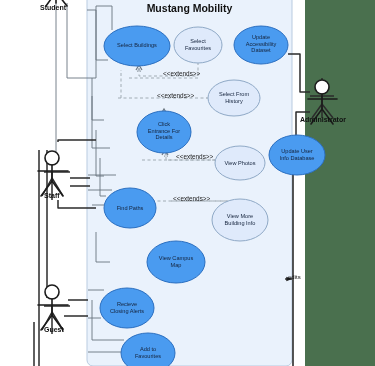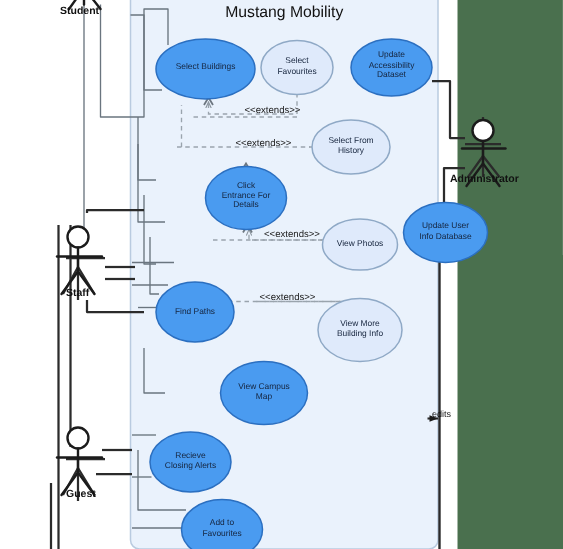--- a/index.html
+++ b/index.html
@@ -69,21 +69,21 @@
   }
   #title {
     position: absolute;
     left: 87px;
     top: 2px;
     width: 205px;
     text-align: center;
     color: #111111;
     font-family: "Liberation Sans", sans-serif;
     font-size: 10.5px;
-    font-weight: normal;
+    font-weight: bold;
   }
 </style>
 </head>
 <body>
 
 <div id="canvas">
   <div id="paper"></div>
 
   <svg class="layer" viewBox="0 0 375 366">
     <defs>

